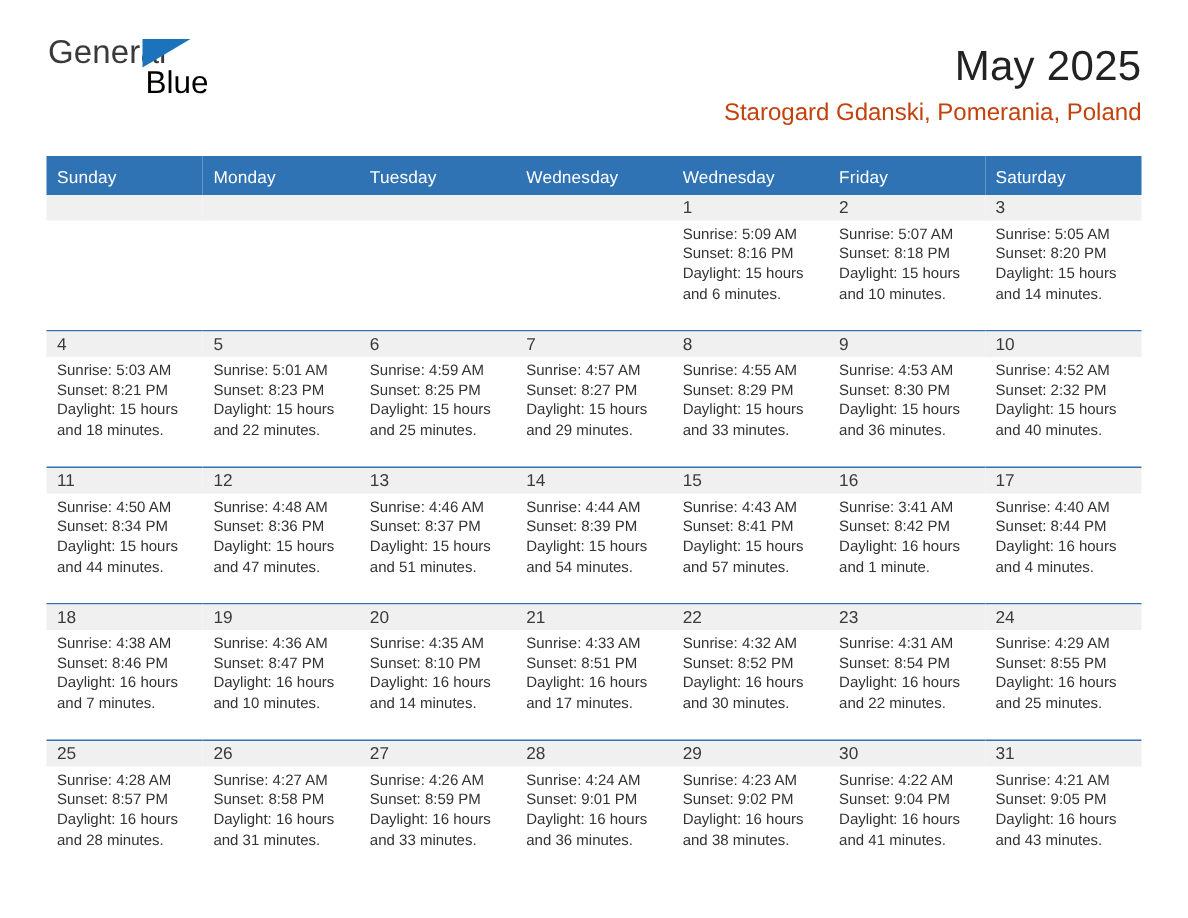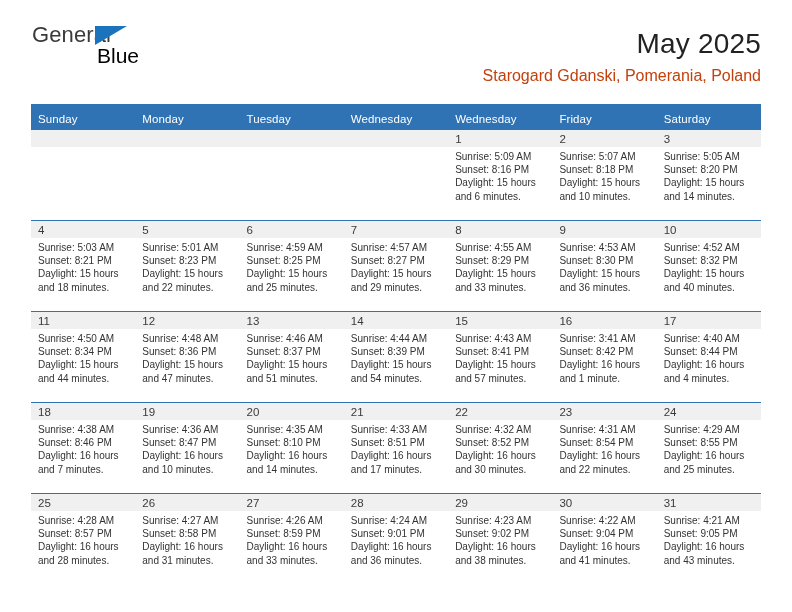--- a/index.html
+++ b/index.html
@@ -316,21 +316,21 @@
                   <div>Daylight: 15 hours</div>
                   <div>and 36 minutes.</div>
                 </div>
               </div>
             </td>
             <td>
               <div class="cell-inner">
                 <div class="daynum-strip">10</div>
                 <div class="cell-lines">
                   <div>Sunrise: 4:52 AM</div>
-                  <div>Sunset: 8:32 PM</div>
+                  <div>Sunset: 2:32 PM</div>
                   <div>Daylight: 15 hours</div>
                   <div>and 40 minutes.</div>
                 </div>
               </div>
             </td>
           </tr>
           <tr>
             <td>
               <div class="cell-inner">
                 <div class="daynum-strip">11</div>

